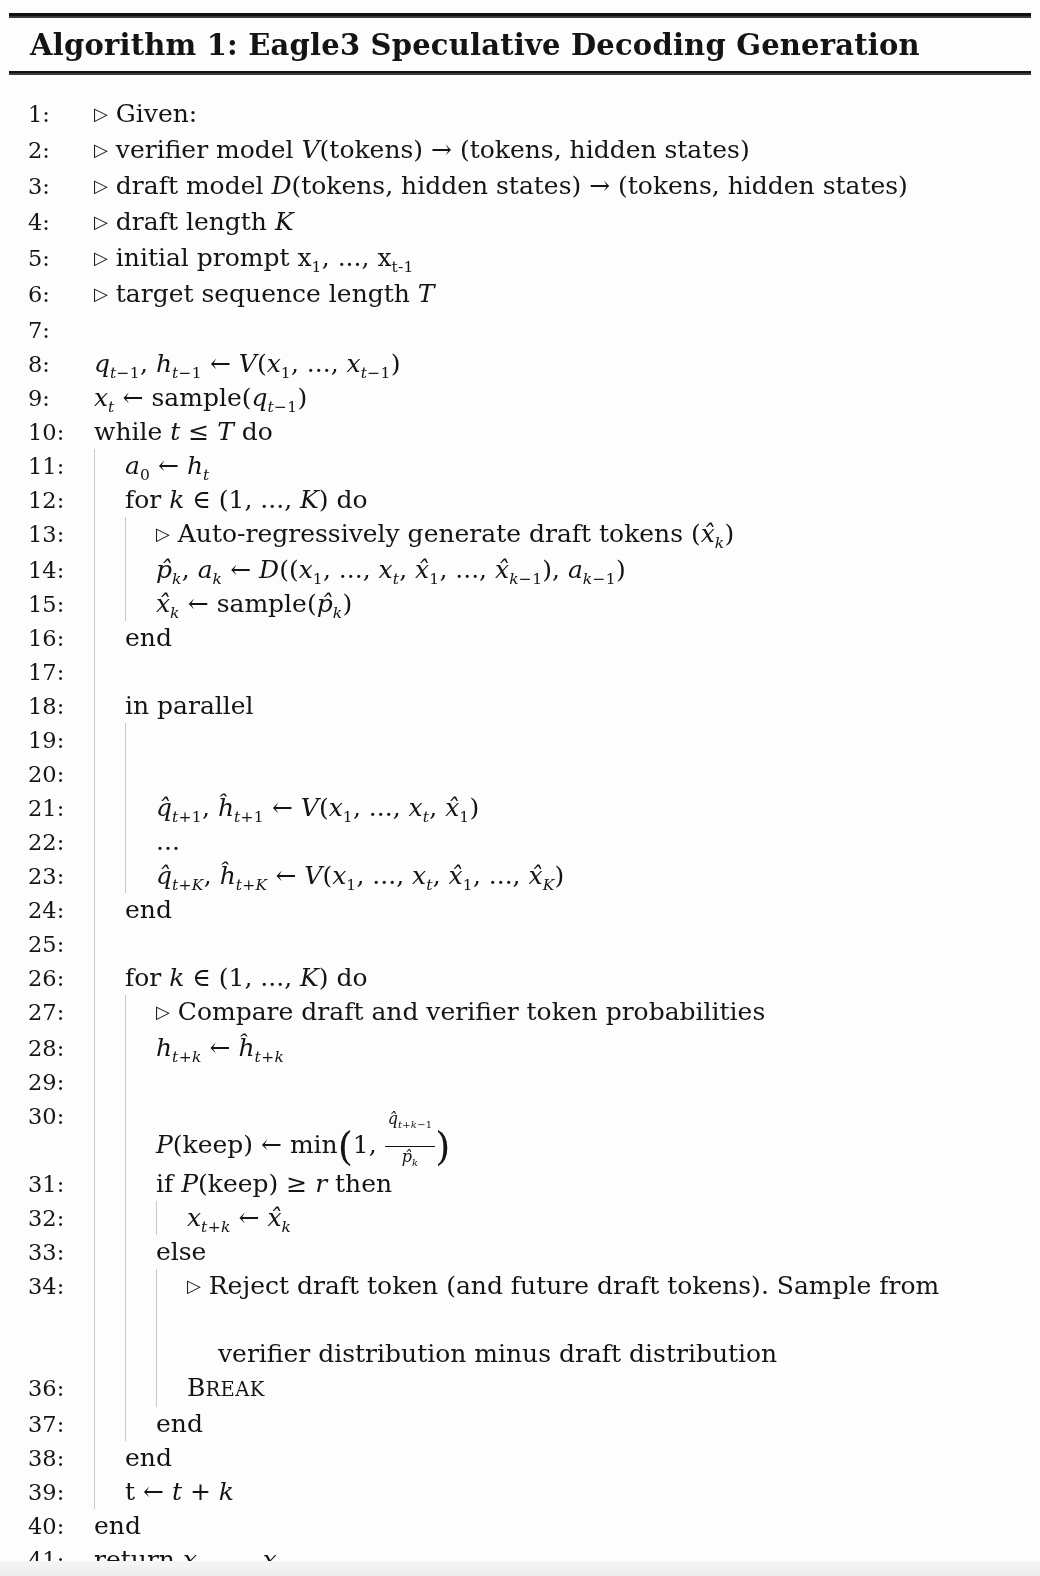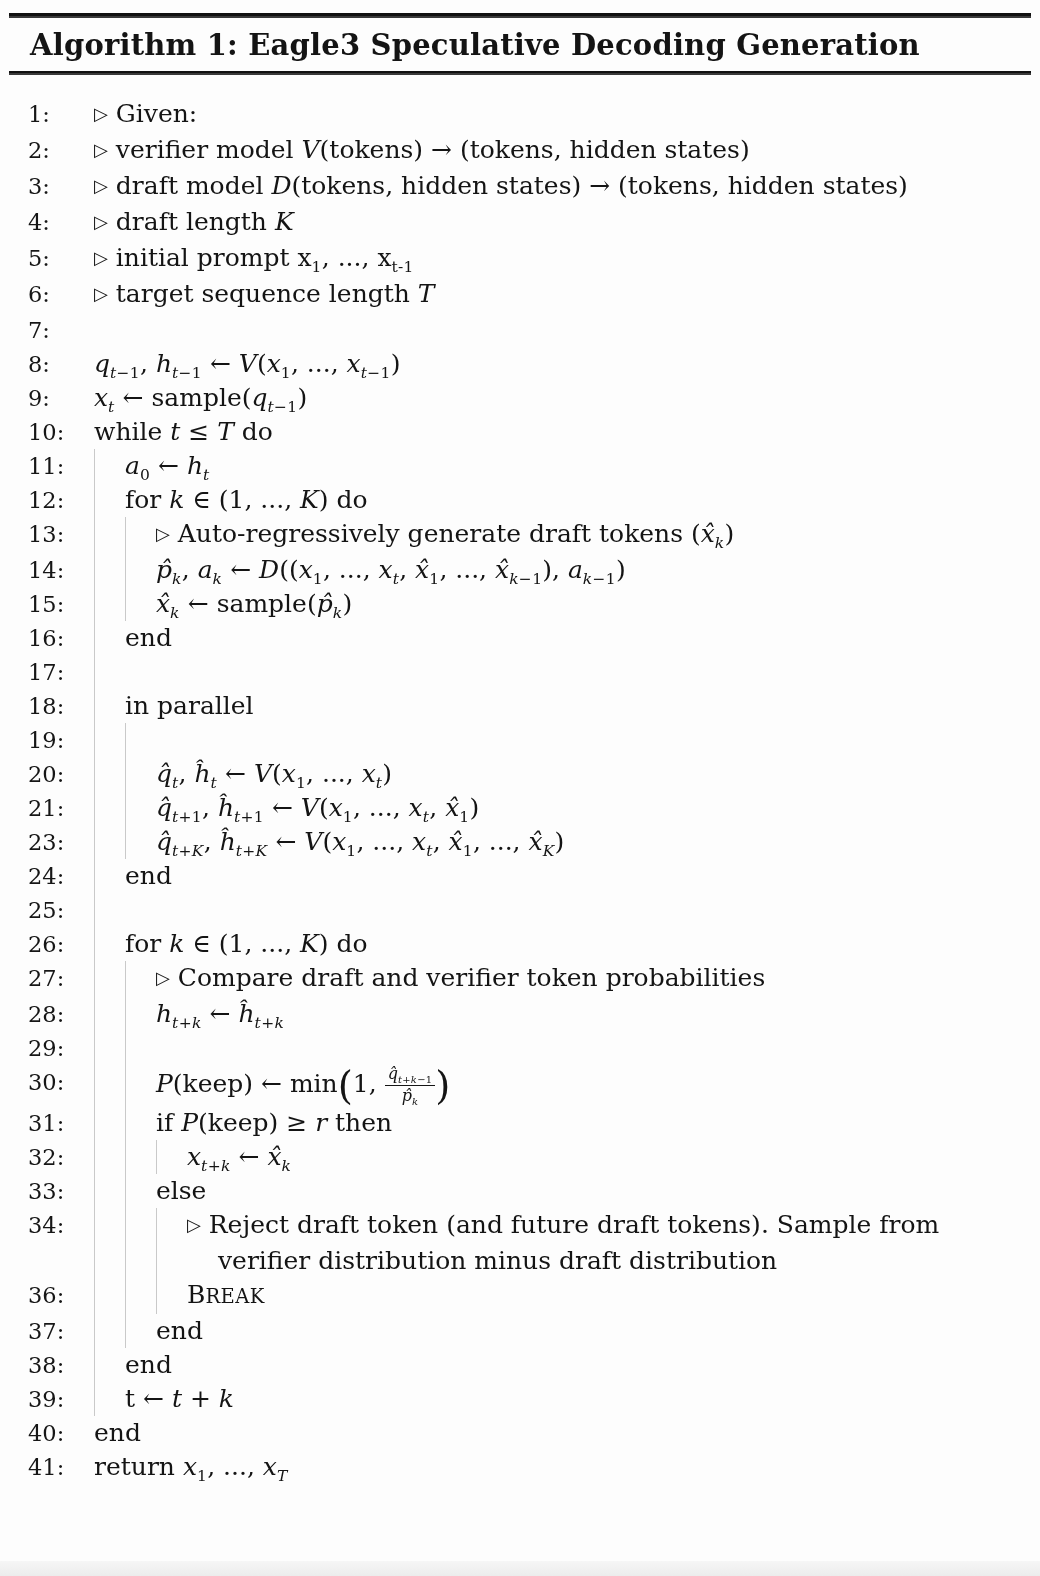--- a/index.html
+++ b/index.html
@@ -49,39 +49,39 @@
   .guide {
     width: 30px;
     border-left: 1.5px solid #c9c9c9;
   }
   .content {
     flex: 1 1 auto;
     font-size: 25px;
     line-height: 34px;
     white-space: nowrap;
   }
-  .content.hang { padding-left: 31px; }
+  .content.hang { padding-left: 31px; margin-top: 32px; }
   .content sub {
     font-size: 0.62em;
     line-height: 0;
     letter-spacing: 0.3px;
   }
   .content i { font-style: italic; }
   .kw { font-weight: 400; font-style: normal; }
   .tri { font-size: 0.72em; display: inline-block; transform: translateY(-2px); }
   .sc { font-size: 0.78em; letter-spacing: 0.5px; }
   .bigp { font-size: 1.55em; vertical-align: -0.18em; font-weight: 400; }
   .frac {
     display: inline-block;
     vertical-align: -0.55em;
     text-align: center;
     font-size: 0.64em;
     line-height: 1.18;
   }
-  .ftop { display: block; border-bottom: 1.4px solid #141414; padding: 0 3px 1px; }
+  .ftop { display: block; border-bottom: 1.4px solid #141414; padding: 0 3px 17px; margin-top: 11px; }
   .fbot { display: block; padding-top: 1px; text-align: center; }
   .page-footer-strip {
     position: absolute;
     left: 0; right: 0; bottom: 0;
     height: 15px;
     background: linear-gradient(180deg, #f6f6f6, #ececec);
   }
 </style>
 </head>
 <body>
@@ -225,32 +225,39 @@
           <span class="guide"></span>
         </span>
   </div>
 
   <div class="row">
     <span class="num">20:</span>
     <span class="guides">
           <span class="guide"></span>
           <span class="guide"></span>
         </span>
-    <span class="content"><i>q̂</i><sub><i>t</i></sub>, <i>ĥ</i><sub><i>t</i></sub> ← <i>V</i>(<i>x</i><sub>1</sub>, ..., <i>x</i><sub><i>t</i></sub>)</span>
   </div>
 
   <div class="row">
     <span class="num">21:</span>
     <span class="guides">
           <span class="guide"></span>
           <span class="guide"></span>
         </span>
     <span class="content"><i>q̂</i><sub><i>t</i>+1</sub>, <i>ĥ</i><sub><i>t</i>+1</sub> ← <i>V</i>(<i>x</i><sub>1</sub>, ..., <i>x</i><sub><i>t</i></sub>, <i>x̂</i><sub>1</sub>)</span>
   </div>
 
+  <div class="row">
+    <span class="num">22:</span>
+    <span class="guides">
+          <span class="guide"></span>
+          <span class="guide"></span>
+        </span>
+    <span class="content">...</span>
+  </div>
 
   <div class="row">
     <span class="num">23:</span>
     <span class="guides">
           <span class="guide"></span>
           <span class="guide"></span>
         </span>
     <span class="content"><i>q̂</i><sub><i>t</i>+<i>K</i></sub>, <i>ĥ</i><sub><i>t</i>+<i>K</i></sub> ← <i>V</i>(<i>x</i><sub>1</sub>, ..., <i>x</i><sub><i>t</i></sub>, <i>x̂</i><sub>1</sub>, ..., <i>x̂</i><sub><i>K</i></sub>)</span>
   </div>
 

